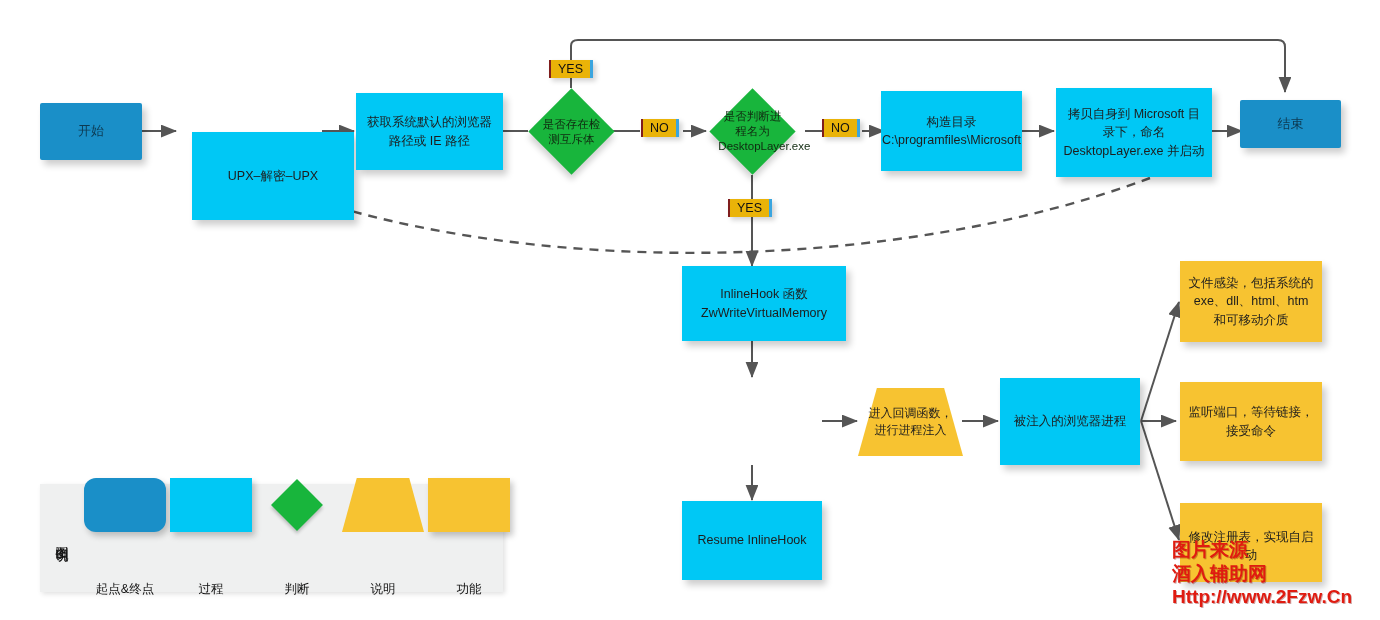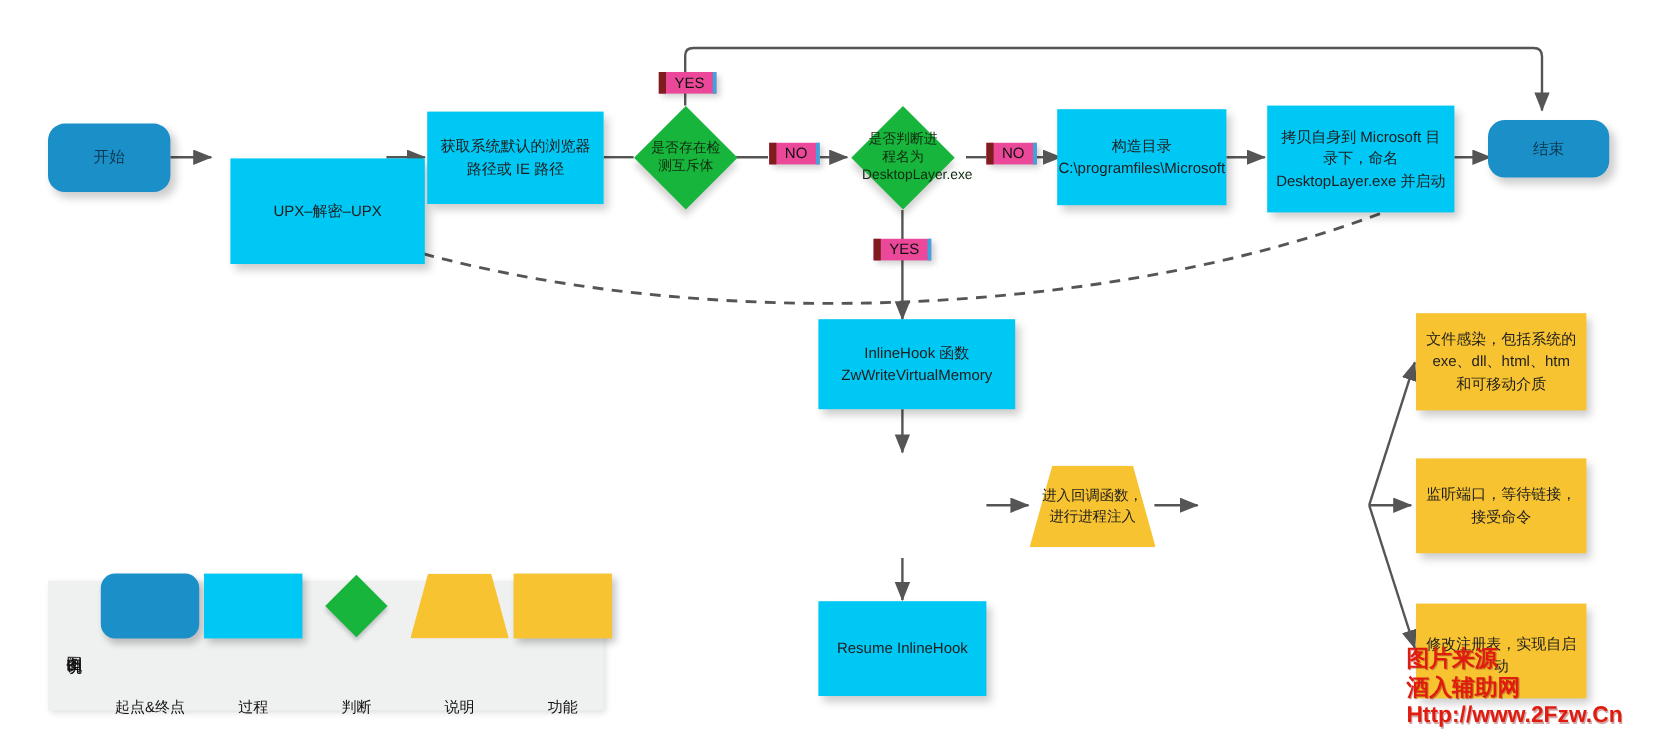--- a/index.html
+++ b/index.html
@@ -19,21 +19,21 @@
     display:flex;align-items:center;justify-content:center;
     text-align:center;
     color:#1d1d1d;
     font-size:12.5px;
     line-height:1.45;
     padding:4px 6px;
     box-shadow:4px 5px 7px rgba(0,0,0,0.20);
   }
   .terminal{
     background:#1a8fc8;
-    border-radius:14px;
+    border-radius:2px;
     color:#0d3a52;
     font-size:13px;
   }
   .process{
     background:#00c8f5;
   }
   .decision{
     background:transparent;
     box-shadow:none;
     padding:0;
@@ -62,22 +62,22 @@
   .trapezoid .tshape{
     position:absolute;left:0;top:0;width:100%;height:100%;
     background:#f7c331;
     clip-path:polygon(18% 0%, 82% 0%, 100% 100%, 0% 100%);
     filter:drop-shadow(4px 5px 5px rgba(0,0,0,0.20));
   }
   .trapezoid .ttext{position:relative;z-index:2;width:86%;font-size:12px;line-height:1.45;}
 
   .edge-label{
     position:absolute;
-    background:#ec4899;
-    border-left:6px solid #7f1d1d;
+    background:#eab308;
+    border-left:2px solid #7f1d1d;
     border-right:3px solid #3aa5df;
     font-size:12.5px;
     color:#111;
     padding:2px 7px;
     box-shadow:3px 3px 5px rgba(0,0,0,0.18);
     white-space:nowrap;
   }
 
   
   #legend{
@@ -204,20 +204,23 @@
   <div class="node process" style="left:682px;top:266px;width:164px;height:75px;">
     <span>InlineHook 函数 ZwWriteVirtualMemory</span>
   </div>
 
 
   <div class="node trapezoid" style="left:858px;top:388px;width:105px;height:68px;">
     <div class="tshape"></div>
     <div class="ttext">进入回调函数，进行进程注入</div>
   </div>
 
+  <div class="node process" style="left:1000px;top:378px;width:140px;height:87px;">
+    <span>被注入的浏览器进程</span>
+  </div>
 
   <div class="node process" style="left:682px;top:501px;width:140px;height:79px;">
     <span>Resume InlineHook</span>
   </div>
 
   <div class="node note" style="left:1180px;top:261px;width:142px;height:81px;">
     <span>文件感染，包括系统的 exe、dll、html、htm 和可移动介质</span>
   </div>
 
   <div class="node note" style="left:1180px;top:382px;width:142px;height:79px;">

